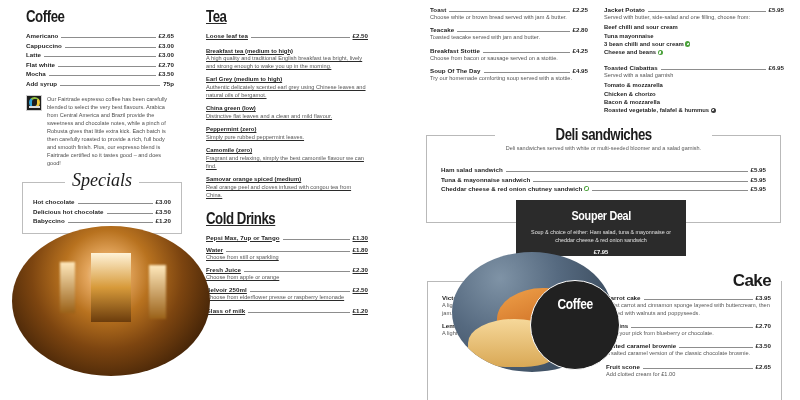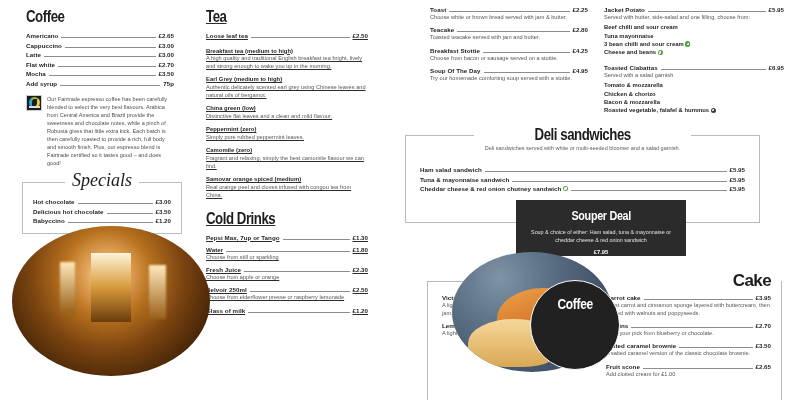--- a/index.html
+++ b/index.html
@@ -160,21 +160,21 @@
     left: 10px; right: 10px; top: 15px;
   }
 
   
   #col-wine { position: absolute; left: 26px; top: 247px; width: 148px; }
   #col-wine .sec-title { margin-bottom: 6px; }
 
   
   #deli-box {
     position: absolute;
-    left: 405px; top: 135px;
+    left: 426px; top: 135px;
     width: 355px; height: 88px;
     border: 0.8px solid #b9b9b9;
     border-top: none;
   }
   #deli-box::before,
   #deli-box::after {
     content: "";
     position: absolute;
     top: 0; height: 0;
     border-top: 0.8px solid #b9b9b9;

